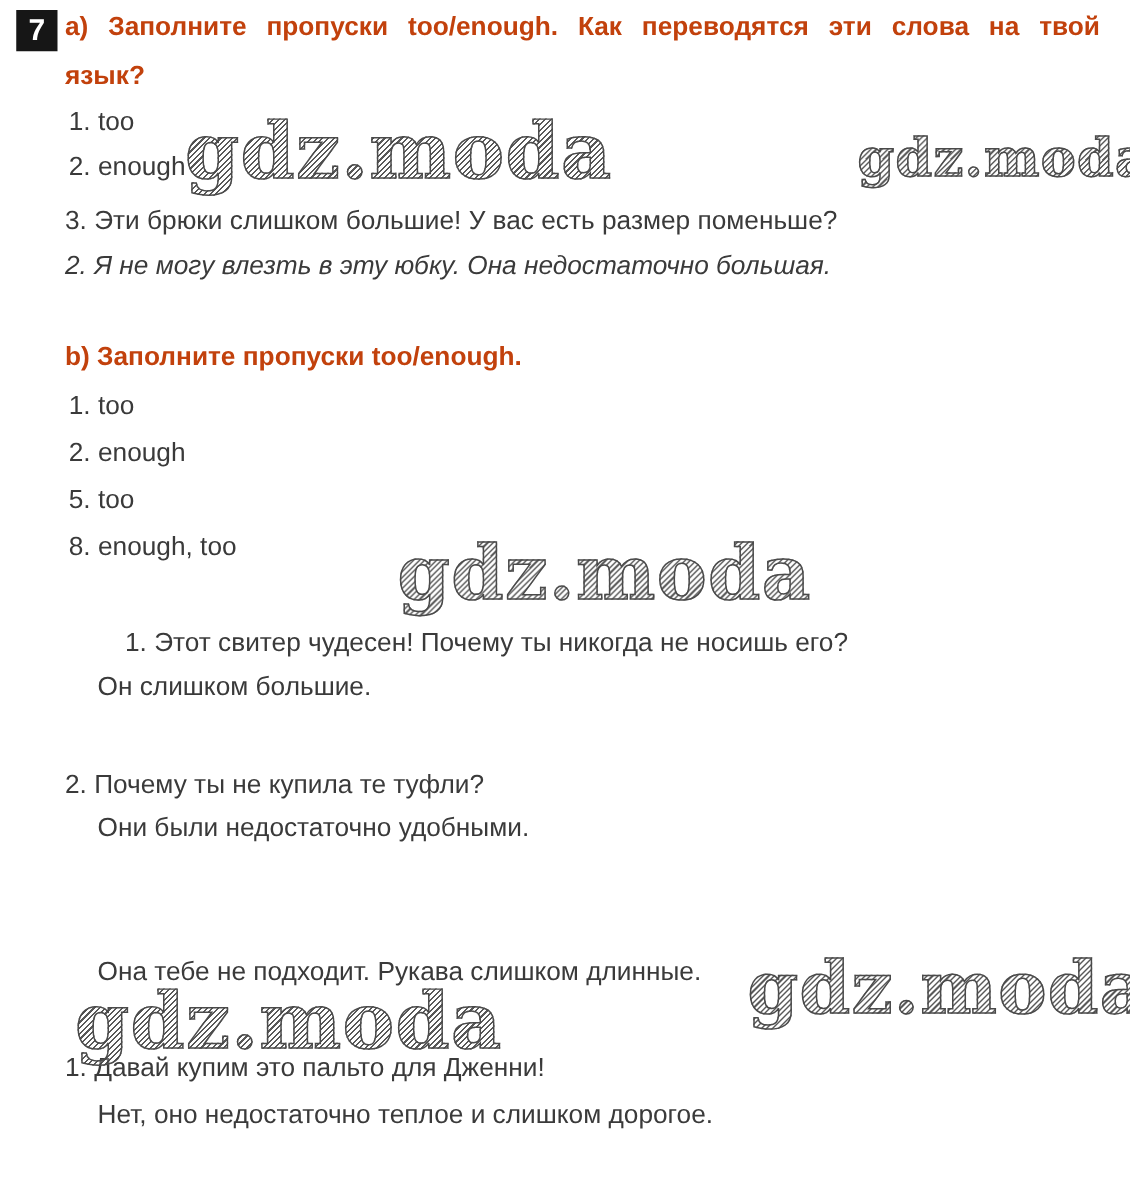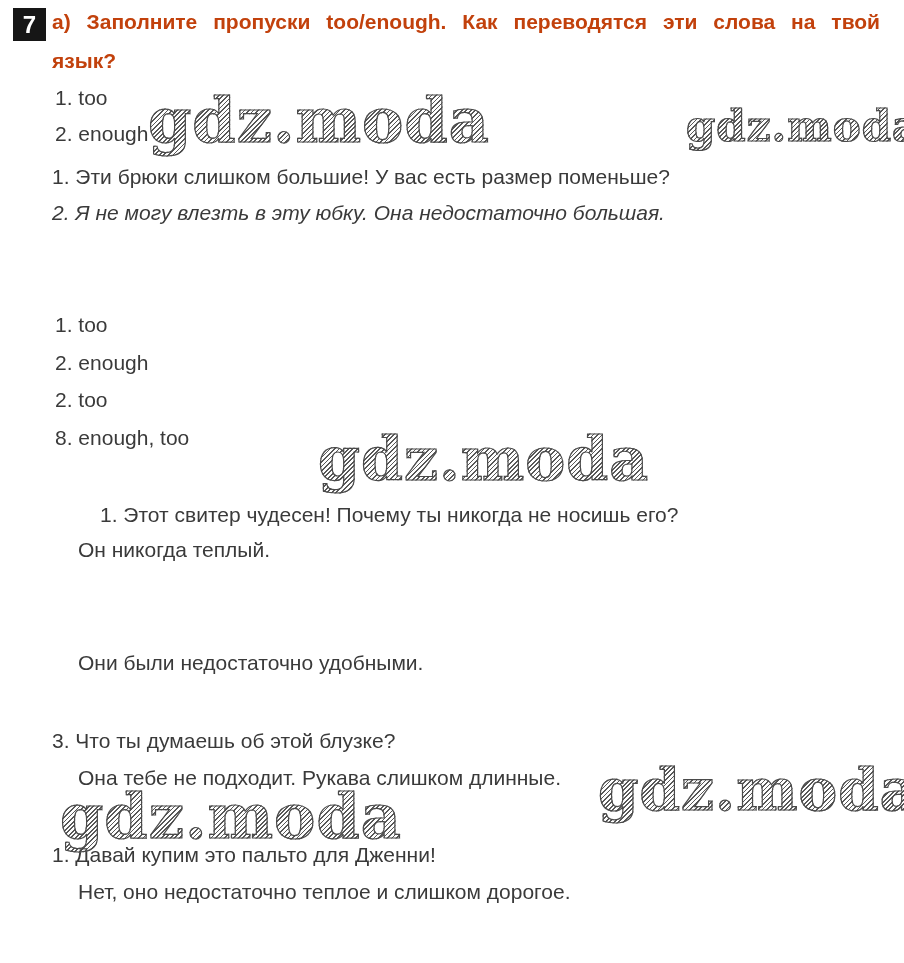--- a/index.html
+++ b/index.html
@@ -69,35 +69,36 @@
   <div class="badge">
     <span>7</span>
   </div>
 
   <div class="line bold heading-justify" style="left:52px;top:10px;">а) Заполните пропуски too/enough. Как переводятся эти слова на твой</div>
   <div class="line bold" style="left:52px;top:49px;">язык?</div>
 
   <div class="line" style="left:55px;top:86px;">1. too</div>
   <div class="line" style="left:55px;top:122px;">2. enough</div>
 
-  <div class="line" style="left:52px;top:165px;">1. Эти брюки слишком большие! У вас есть размер поменьше?</div>
+  <div class="line" style="left:52px;top:165px;">3. Эти брюки слишком большие! У вас есть размер поменьше?</div>
   <div class="line" style="left:52px;top:201px;font-style:italic;">2. Я не могу влезть в эту юбку. Она недостаточно большая.</div>
 
+  <div class="line bold" style="left:52px;top:274px;">b) Заполните пропуски too/enough.</div>
 
   <div class="line" style="left:55px;top:313px;">1. too</div>
   <div class="line" style="left:55px;top:351px;">2. enough</div>
-  <div class="line" style="left:55px;top:388px;">2. too</div>
+  <div class="line" style="left:55px;top:388px;">5. too</div>
   <div class="line" style="left:55px;top:426px;">8. enough, too</div>
 
   <div class="line" style="left:52px;top:503px;margin-left:48px;">1. Этот свитер чудесен! Почему ты никогда не носишь его?</div>
-  <div class="line" style="left:78px;top:538px;">Он никогда теплый.</div>
+  <div class="line" style="left:78px;top:538px;">Он слишком большие.</div>
 
+  <div class="line" style="left:52px;top:616px;">2. Почему ты не купила те туфли?</div>
   <div class="line" style="left:78px;top:651px;">Они были недостаточно удобными.</div>
 
-  <div class="line" style="left:52px;top:729px;">3. Что ты думаешь об этой блузке?</div>
   <div class="line" style="left:78px;top:766px;">Она тебе не подходит. Рукава слишком длинные.</div>
 
   <div class="line" style="left:52px;top:843px;">1. Давай купим это пальто для Дженни!</div>
   <div class="line" style="left:78px;top:880px;">Нет, оно недостаточно теплое и слишком дорогое.</div>
 
   <div class="wm" style="left:148px;top:84px;font-size:62px;">gdz.moda</div>
   <div class="wm" style="left:686px;top:102px;font-size:42px;">gdz.moda</div>
   <div class="wm" style="left:318px;top:424px;font-size:60px;">gdz.moda</div>
   <div class="wm" style="left:60px;top:780px;font-size:62px;">gdz.moda</div>
   <div class="wm" style="left:598px;top:756px;font-size:58px;">gdz.moda</div>

